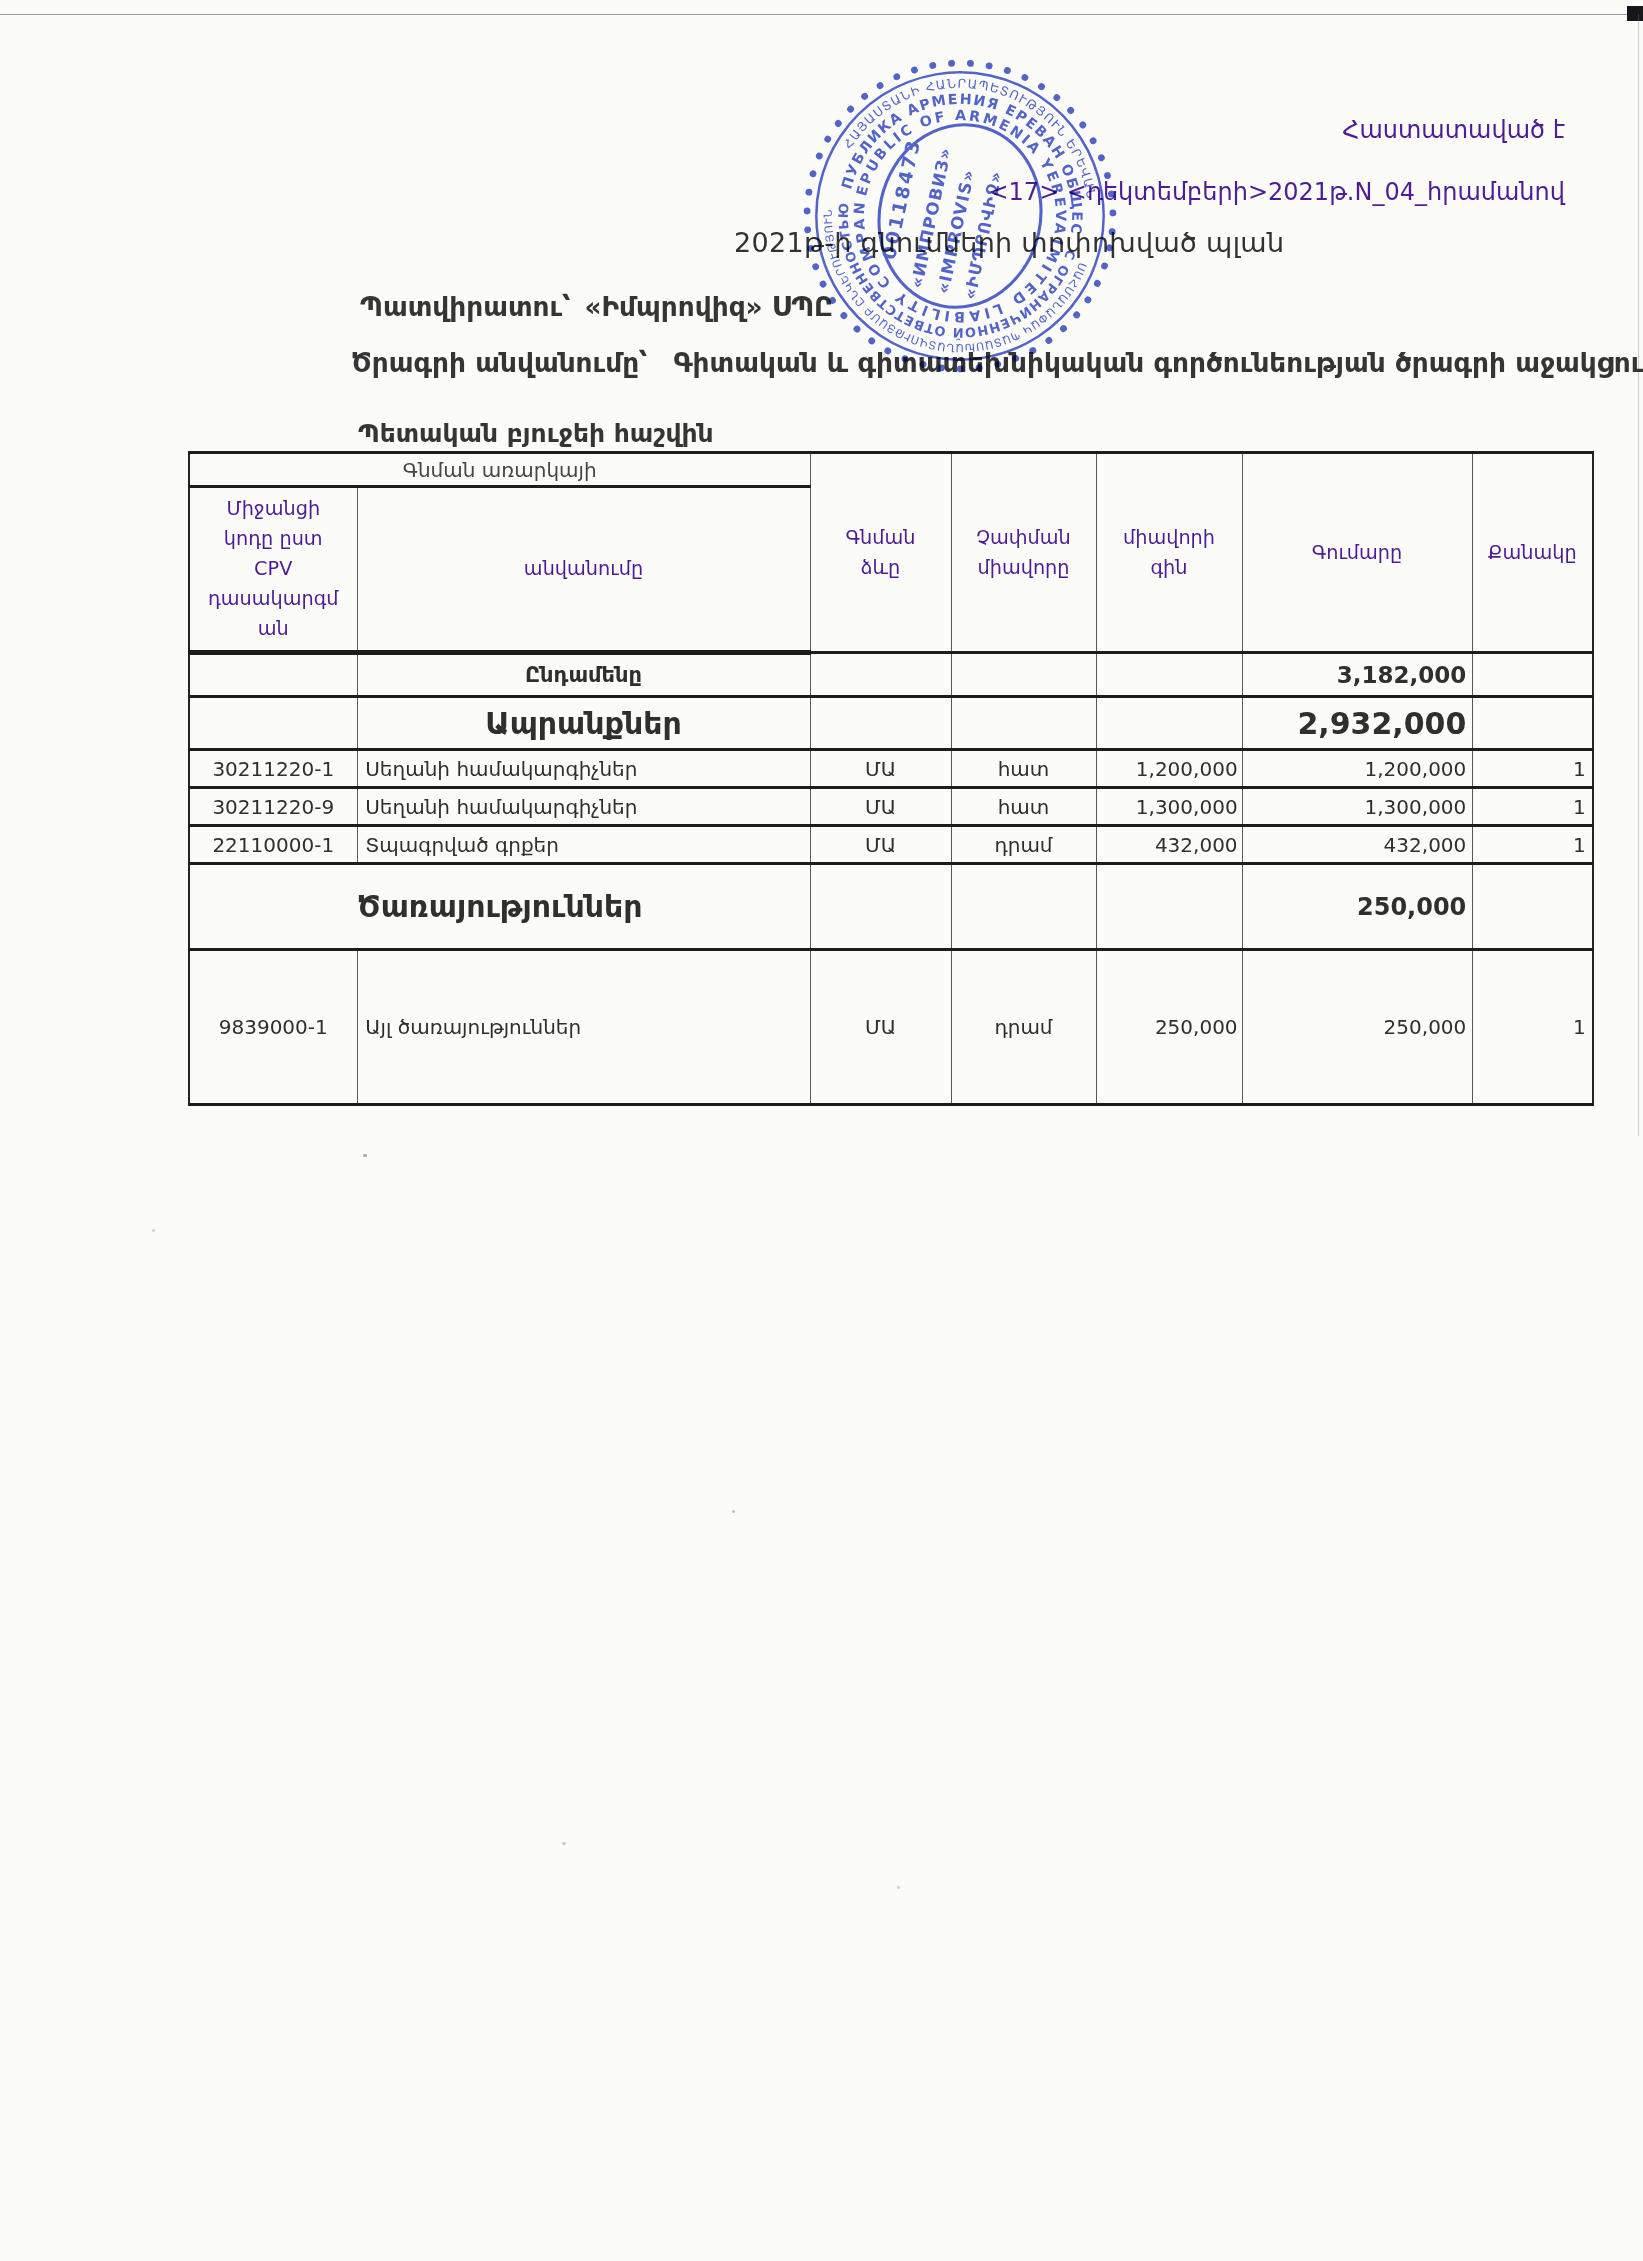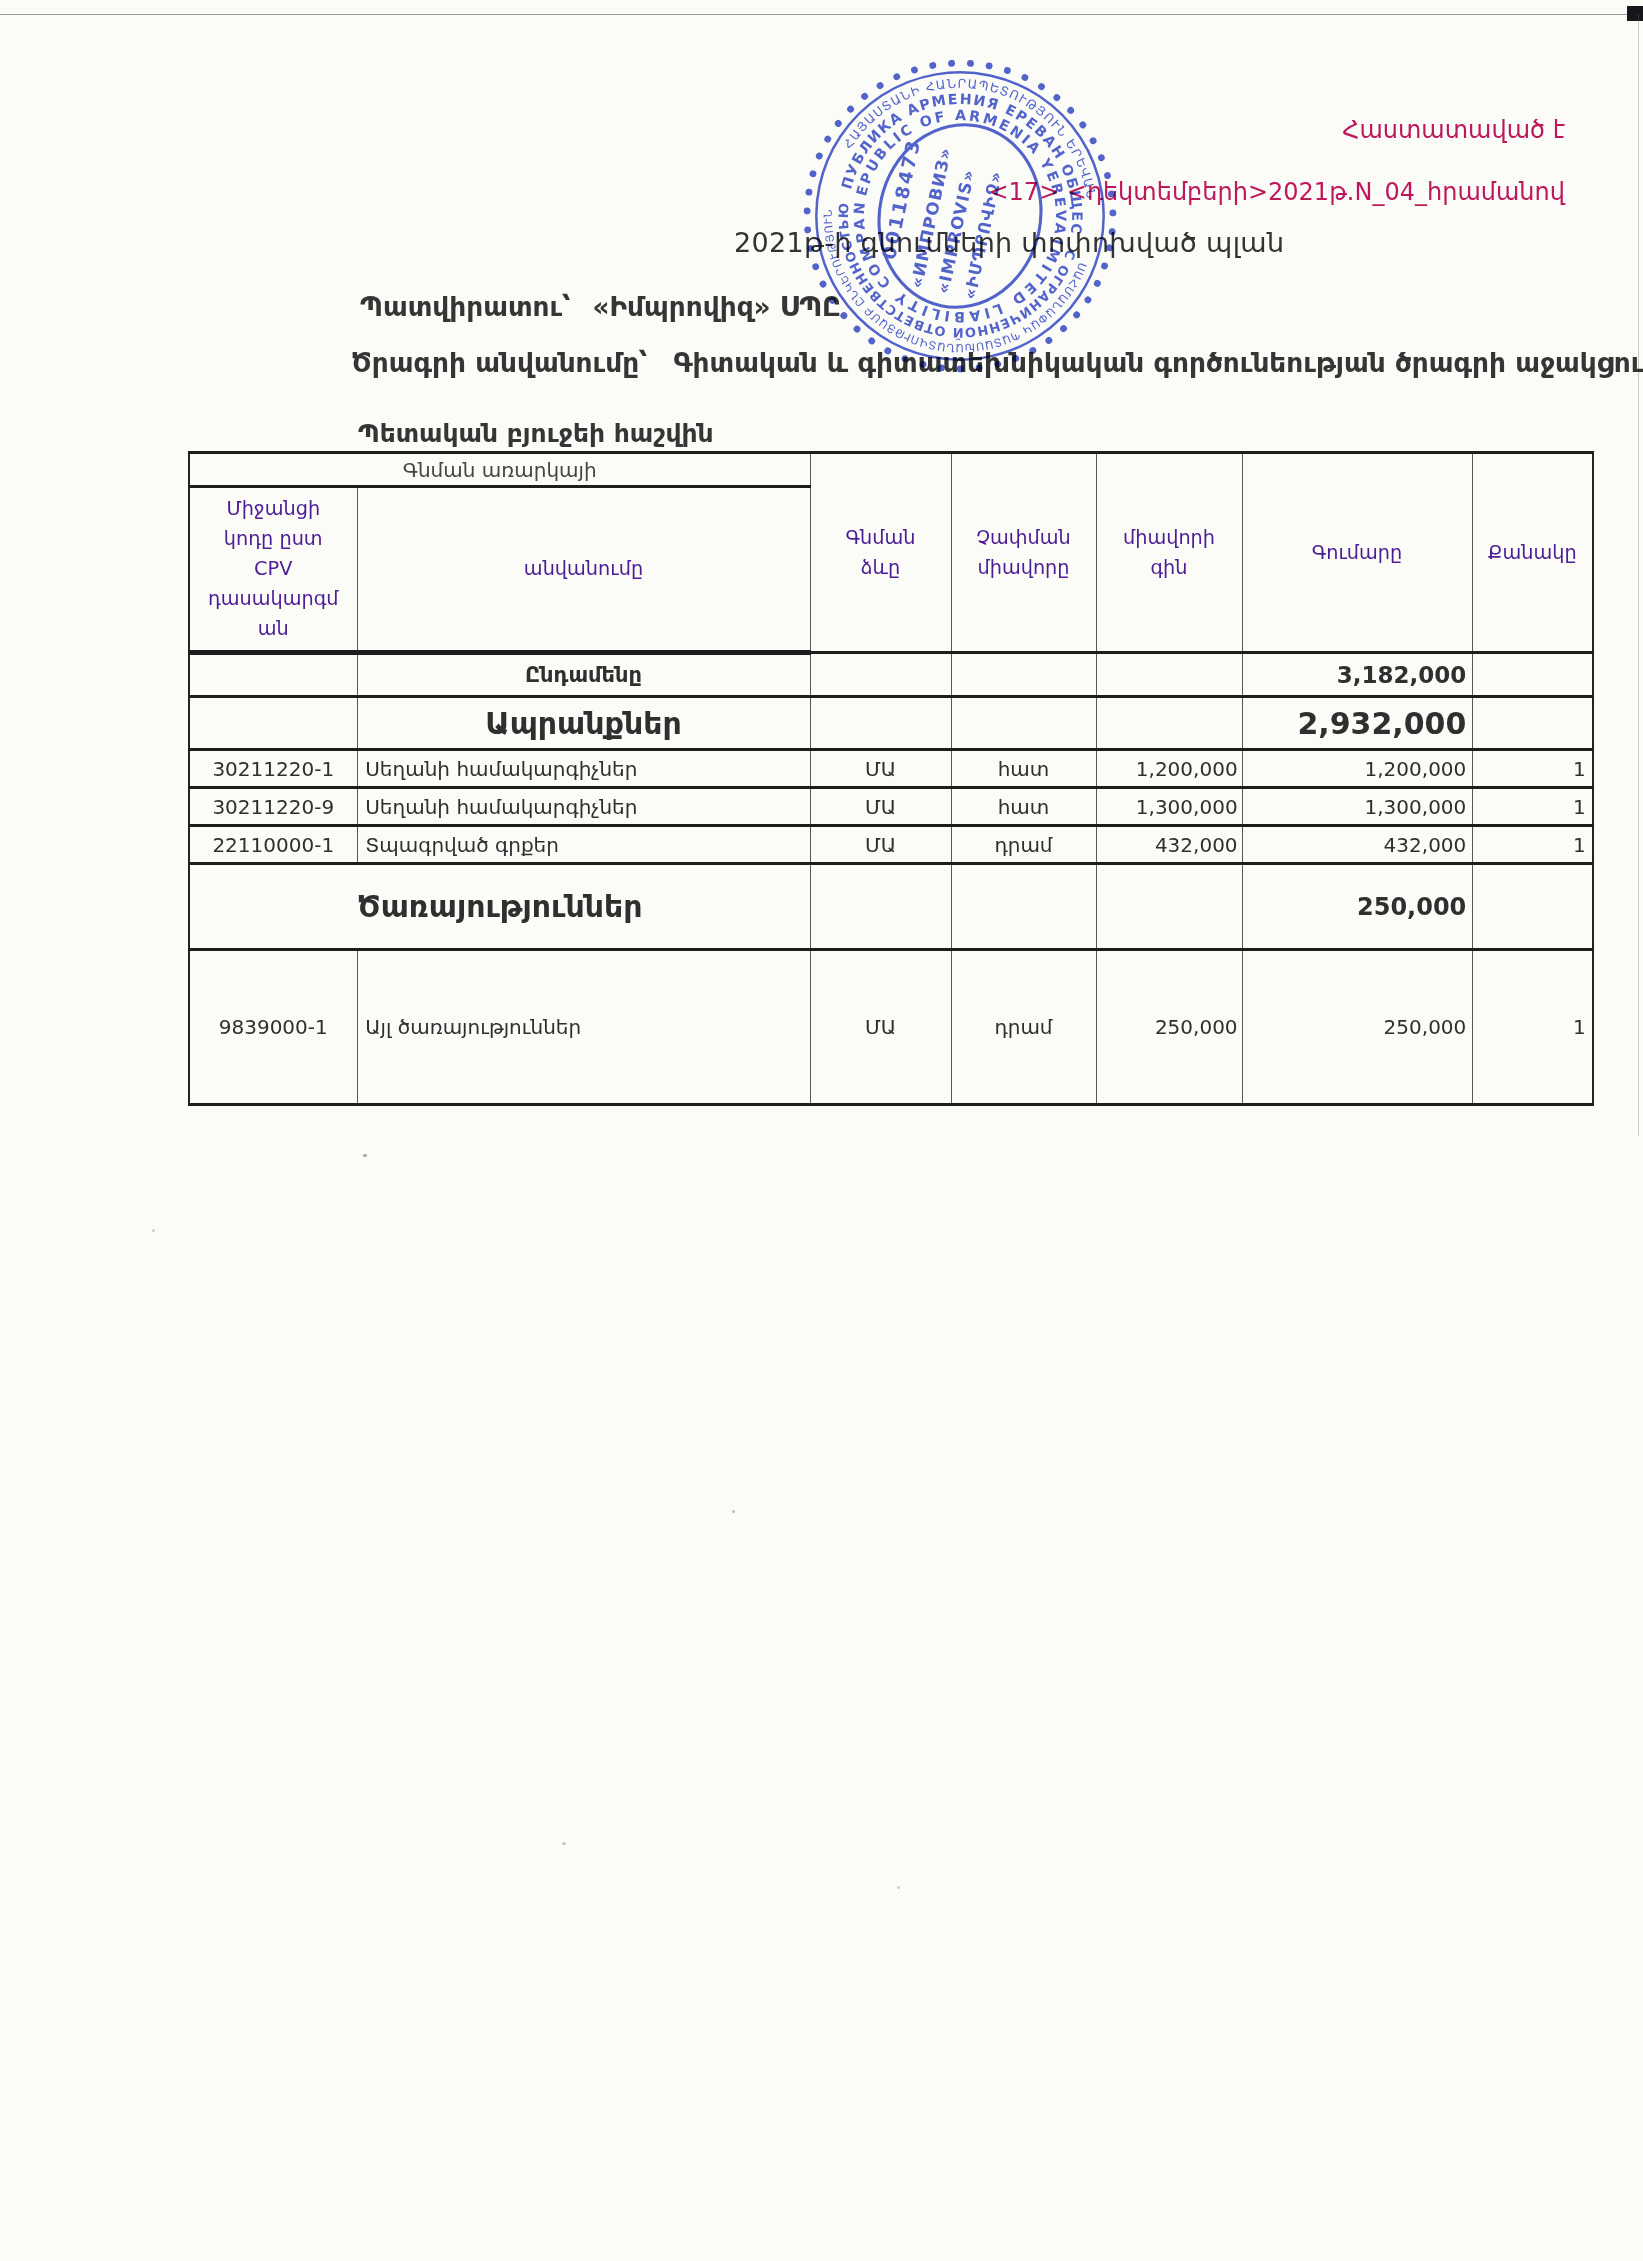--- a/index.html
+++ b/index.html
@@ -10,27 +10,27 @@
   }
   
   .scanline { position:absolute; left:0; top:13.5px; width:1644px; height:1.3px; background:#9a9aa0; }
   .scanblob { position:absolute; left:1627px; top:5.8px; width:17px; height:15.5px; background:#17171b; }
   .scanedge { position:absolute; left:1638px; top:14px; width:1.3px; height:1122px; background:rgba(120,120,126,.35); }
   .speck { position:absolute; border-radius:50%; }
 
   
   .approval {
     position:absolute; top:84px; right:79px; text-align:right;
-    font-size:24px; line-height:31px; color:#be185d; white-space:pre-line;
+    font-size:24px; line-height:31px; color:#4c1d95; white-space:pre-line;
   }
   .title {
     position:absolute; left:734px; top:227px;
     font-size:27px; color:#333; letter-spacing:0.3px; white-space:nowrap;
   }
-  .line-customer { position:absolute; left:360px; top:291px; font-size:26.4px; font-weight:600; color:#353535; display:flex; gap:22px; white-space:nowrap;}
+  .line-customer { position:absolute; left:360px; top:291px; font-size:26.4px; font-weight:600; color:#353535; display:flex; gap:14px; white-space:nowrap;}
   .line-program  { position:absolute; left:351px; top:347px; font-size:26.4px; font-weight:600; color:#353535; display:flex; gap:26px; white-space:nowrap;}
   .line-budget   { position:absolute; left:358px; top:419px; font-size:25px; font-weight:600; color:#353535; white-space:nowrap;}
 
   
   .stamp { position:absolute; left:799px; top:55px; width:322px; height:322px; mix-blend-mode:multiply; opacity:.88; }
   .stamp text { fill:#3b4ec9; }
   .stamp .ring { stroke:#3b4ec9; fill:none; }
   .arc-am  { font-size:20px; letter-spacing:2px; }
   .arc-ru  { font-size:23px; letter-spacing:2.5px; font-weight:bold; }
   .arc-en  { font-size:23px; letter-spacing:4px;  font-weight:bold; }

